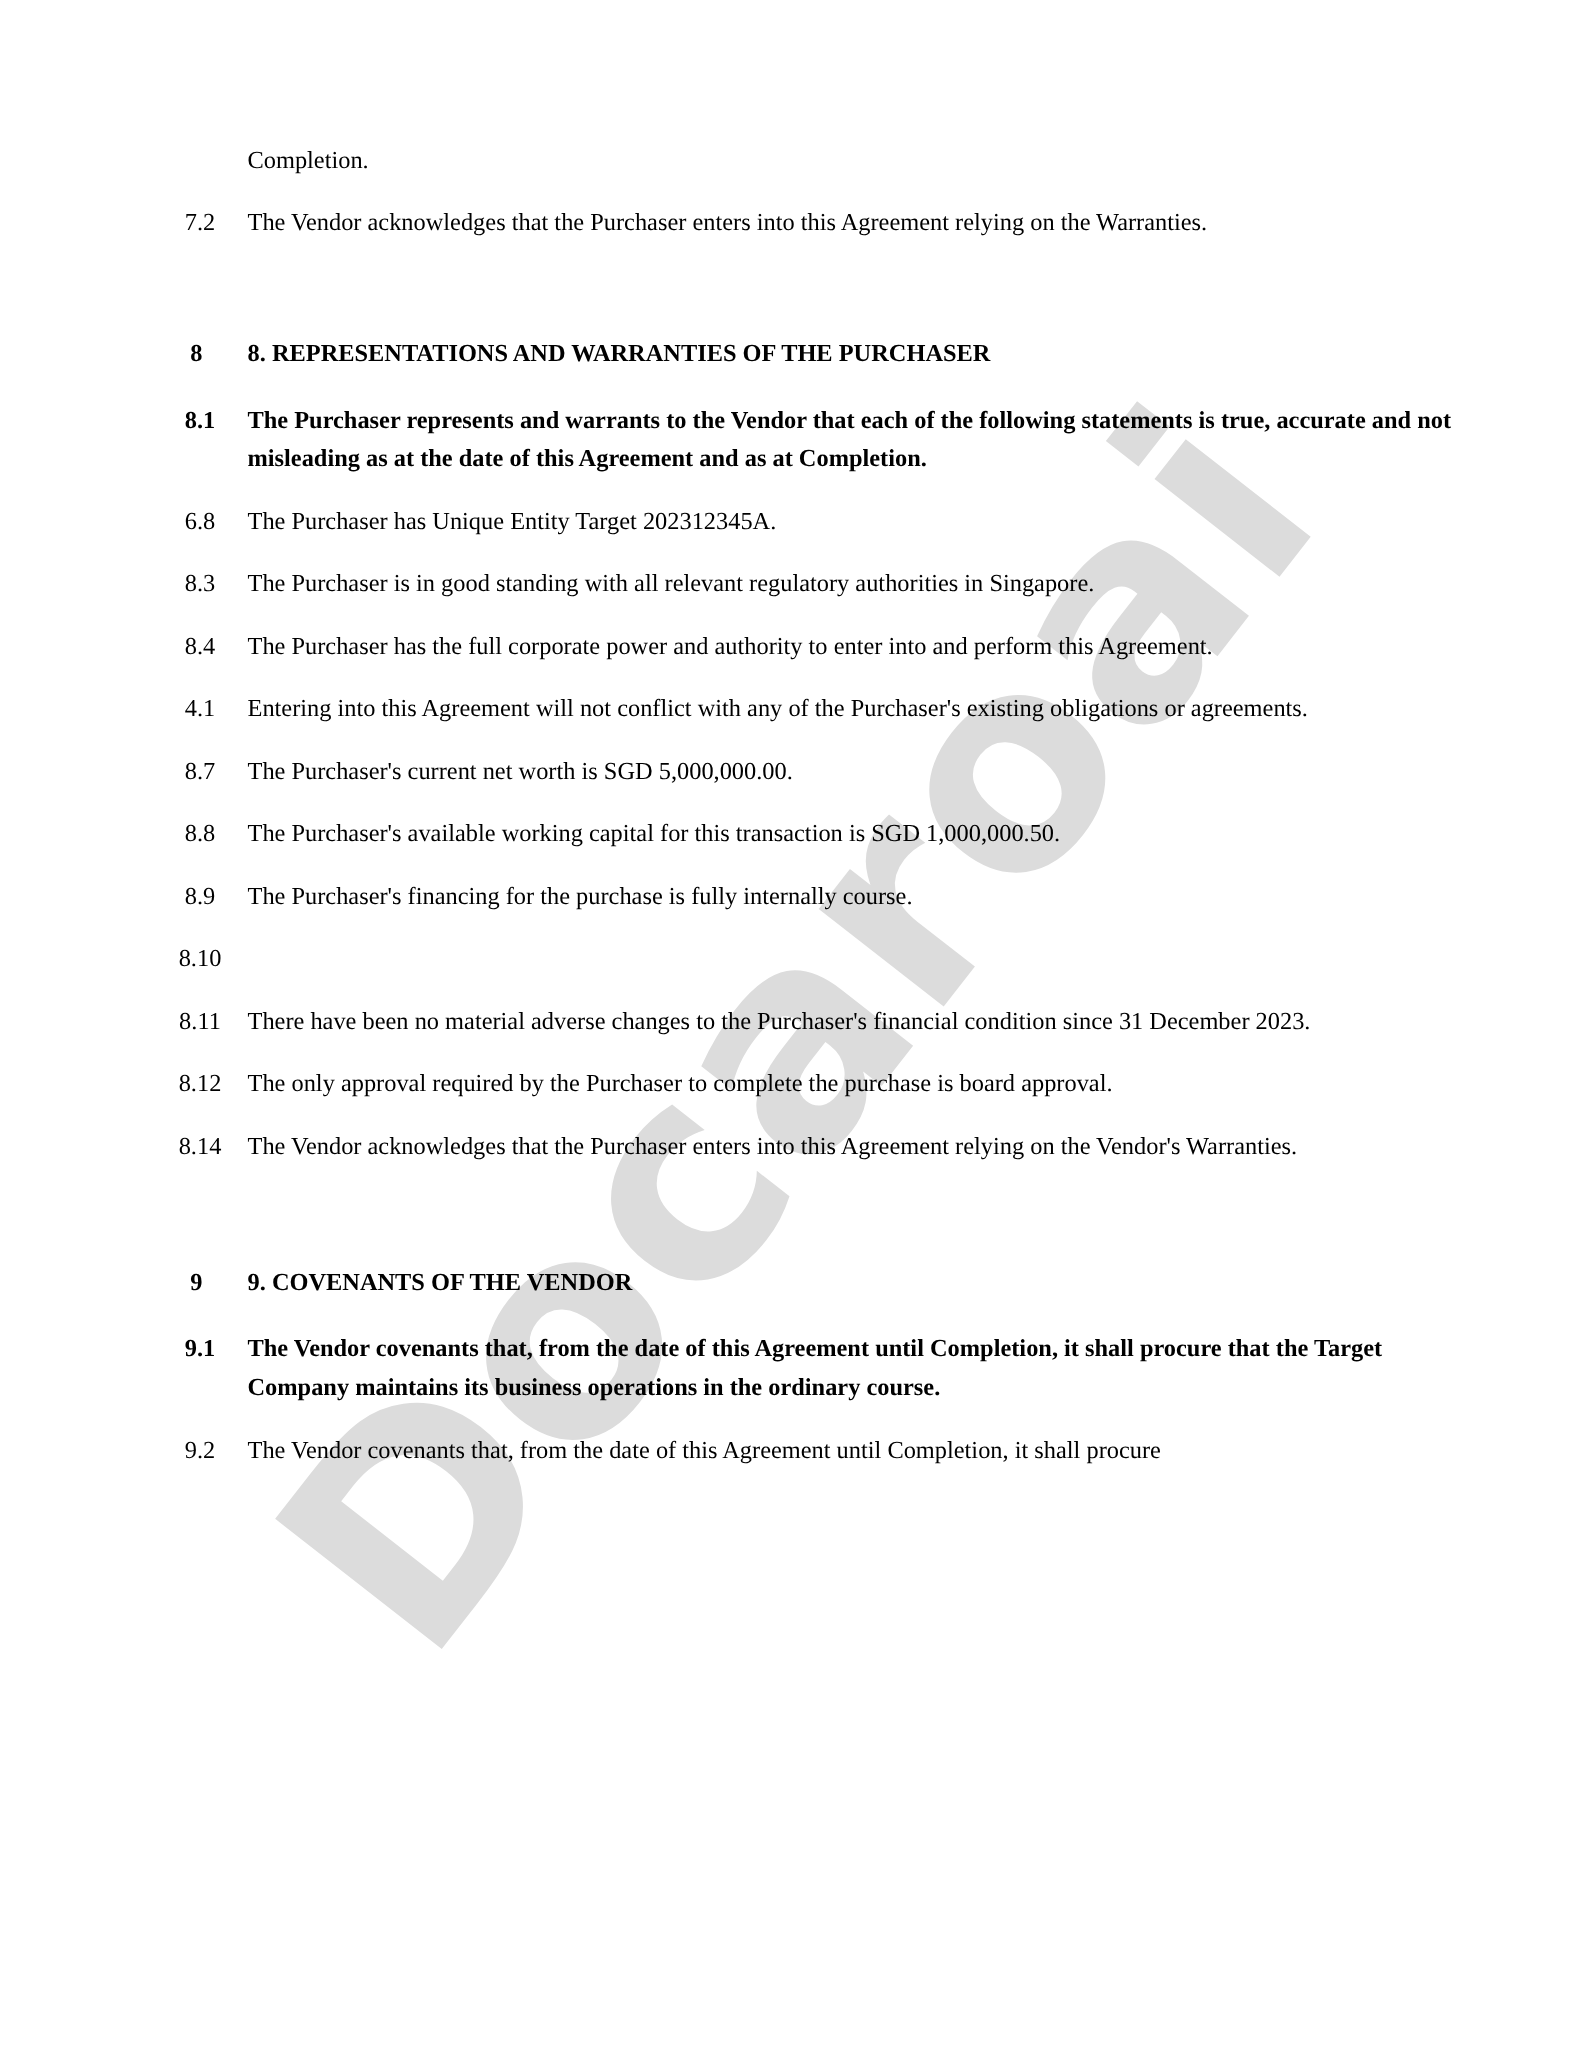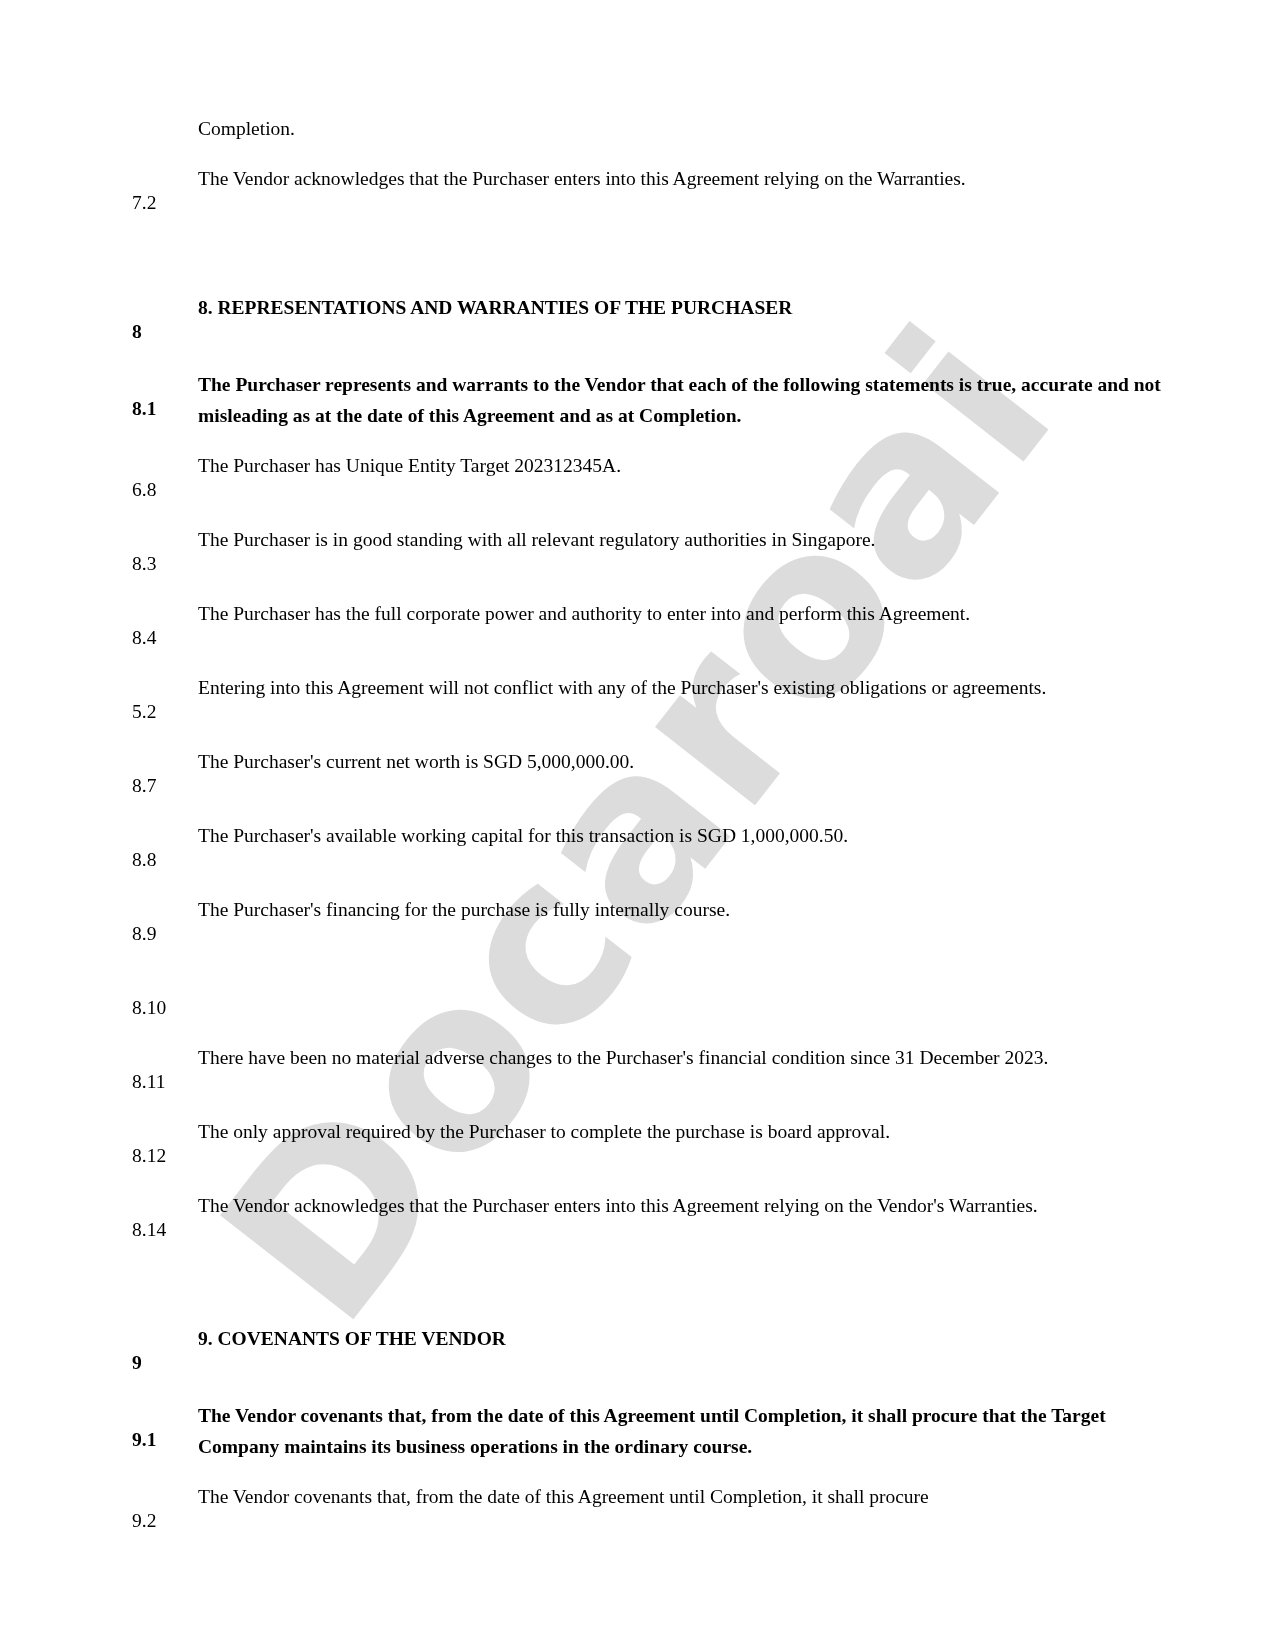--- a/index.html
+++ b/index.html
@@ -53,26 +53,25 @@
     position: relative;
     display: flex;
     align-items: flex-start;
     padding-left: 132px;
     padding-right: 84px;
   }
 
   .num {
     flex: 0 0 56px;
     width: 56px;
-    text-align: left;
+    text-align: center;
     font-size: 19.5px;
     line-height: 31px;
     padding-right: 10px;
     white-space: nowrap;
-    margin-top: 24px;
   }
 
   .body-text {
     flex: 1 1 auto;
     font-size: 19.5px;
     line-height: 31px;
     text-align: left;
     hyphens: none;
   }
 
@@ -139,21 +138,21 @@
       <div class="num">8.3</div>
       <div class="body-text">The Purchaser is in good standing with all relevant regulatory authorities in Singapore.</div>
     </div>
 
     <div class="block sp-para">
       <div class="num">8.4</div>
       <div class="body-text">The Purchaser has the full corporate power and authority to enter into and perform this Agreement.</div>
     </div>
 
     <div class="block sp-para">
-      <div class="num">5.2</div>
+      <div class="num">4.1</div>
       <div class="body-text">Entering into this Agreement will not conflict with any of the Purchaser's existing obligations or agreements.</div>
     </div>
 
 
     <div class="block sp-para">
       <div class="num">8.7</div>
       <div class="body-text">The Purchaser's current net worth is SGD 5,000,000.00.</div>
     </div>
 
     <div class="block sp-para">

